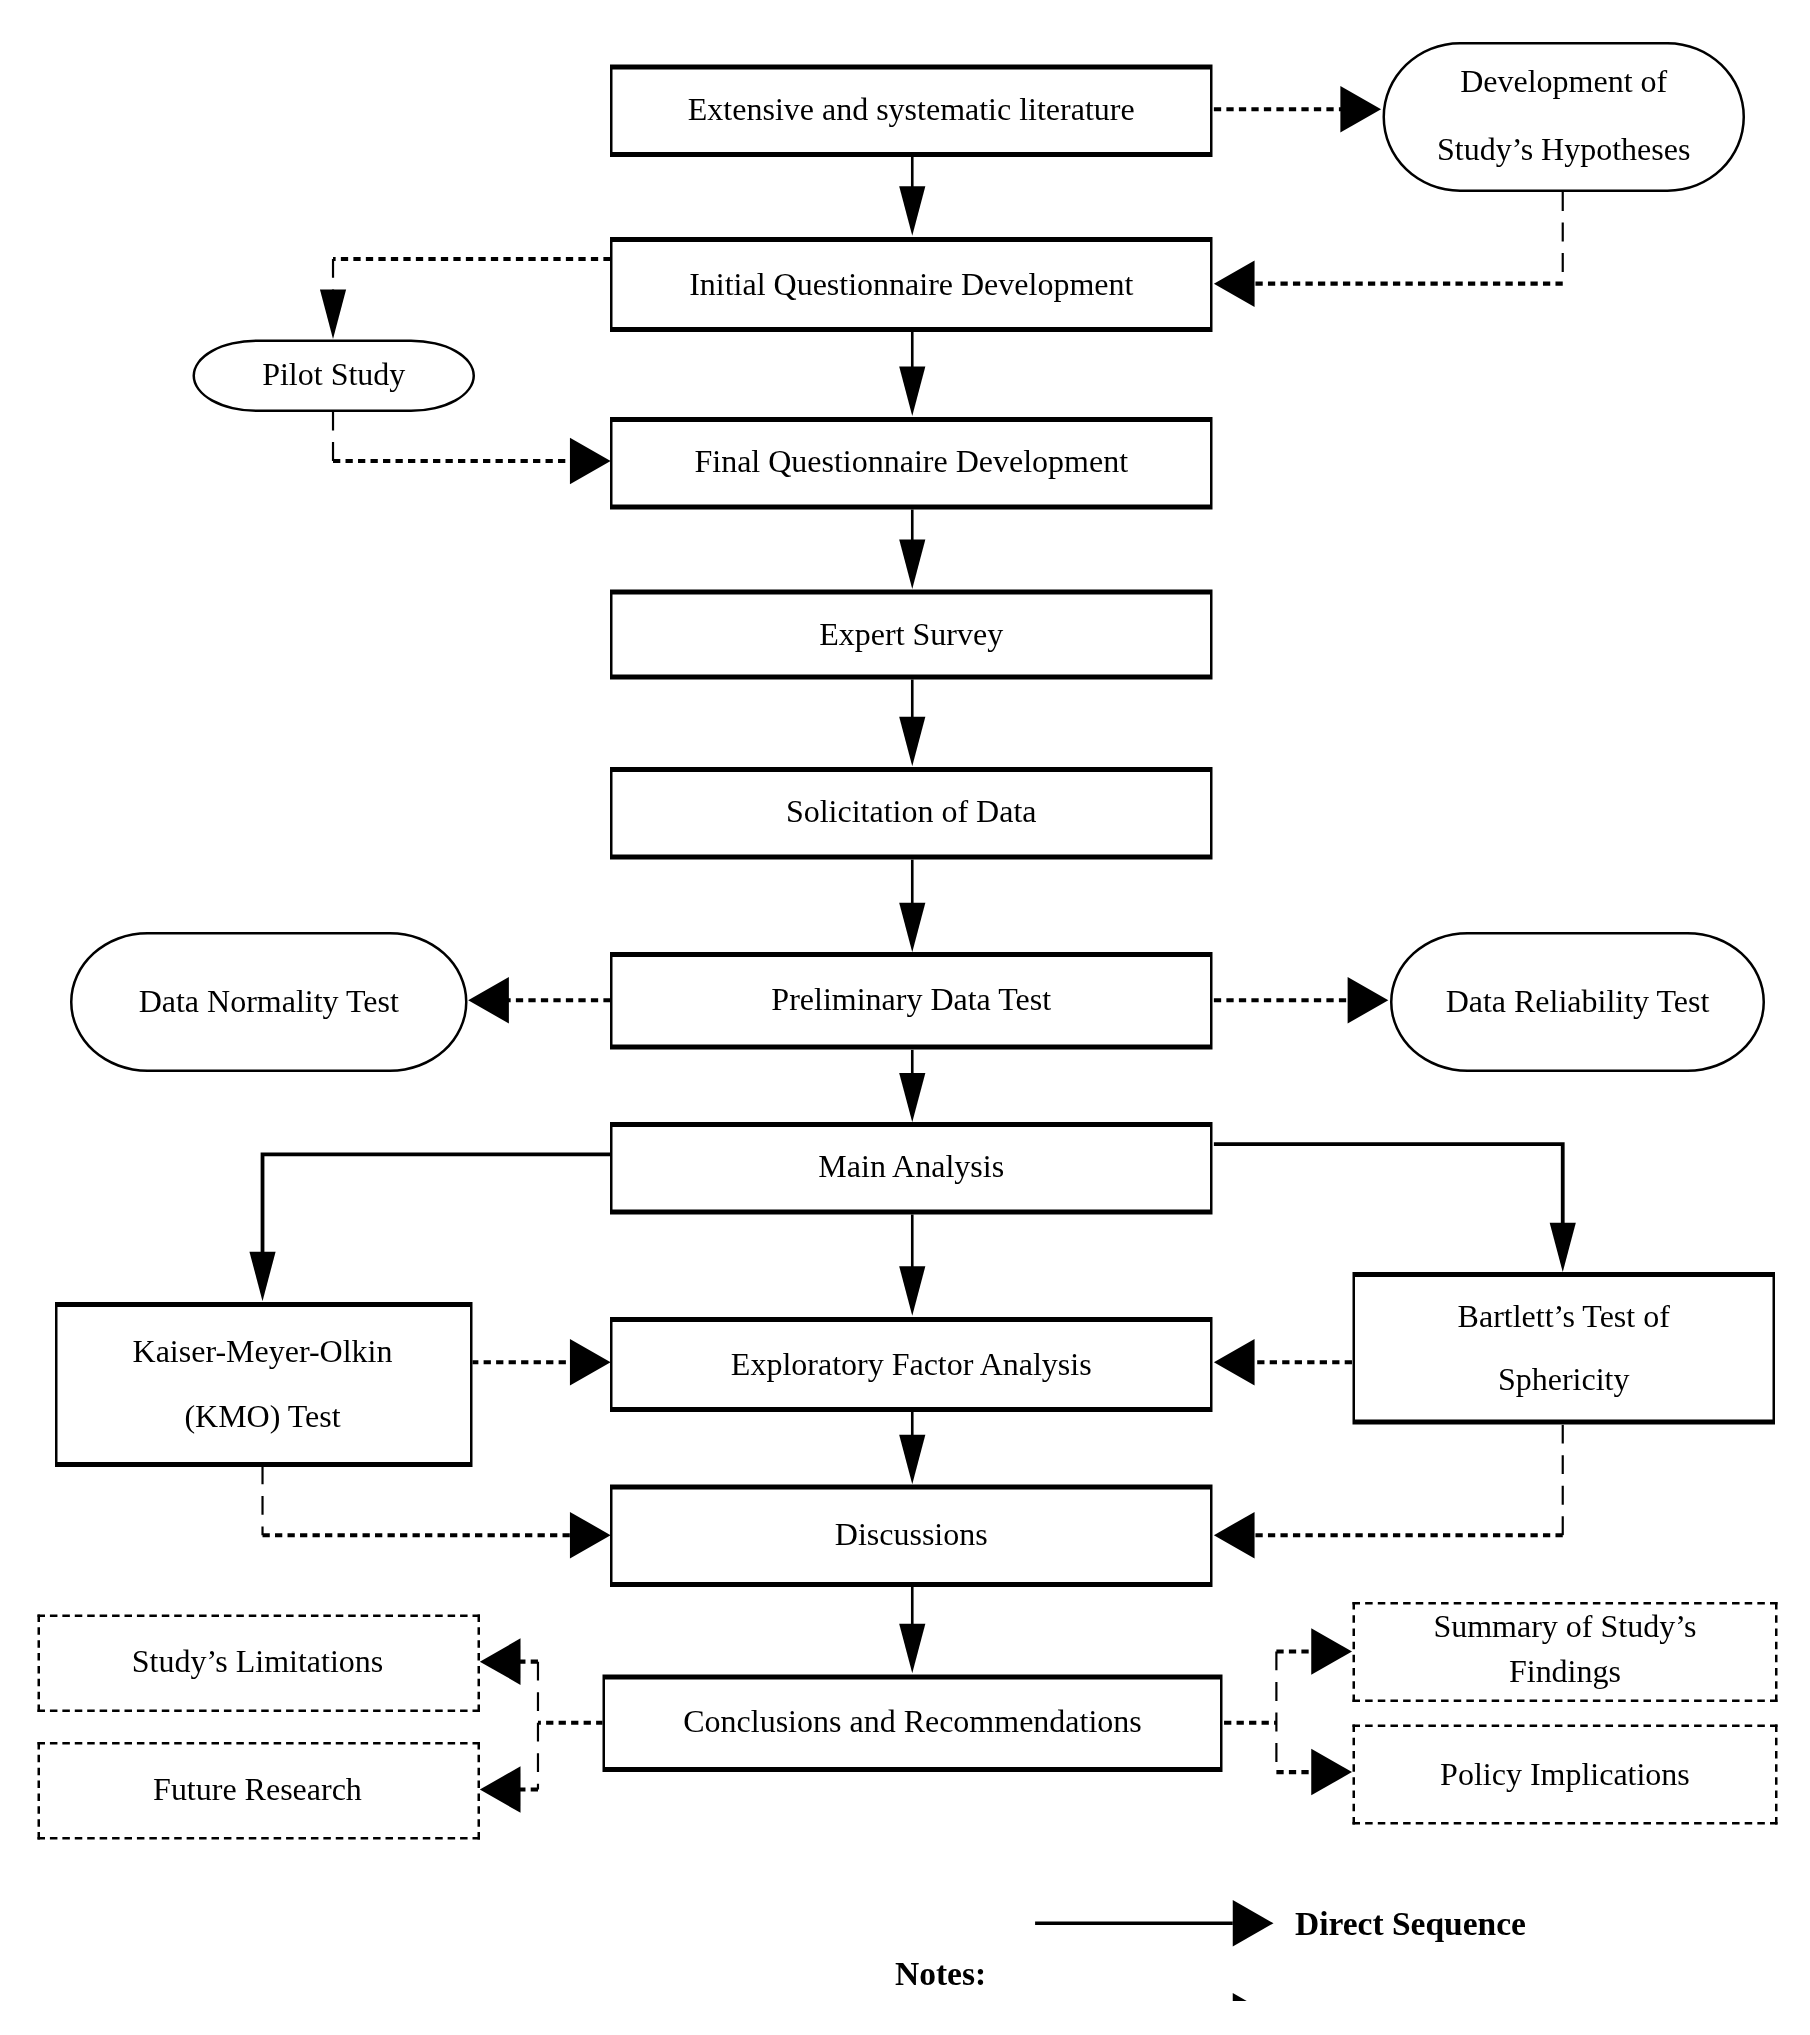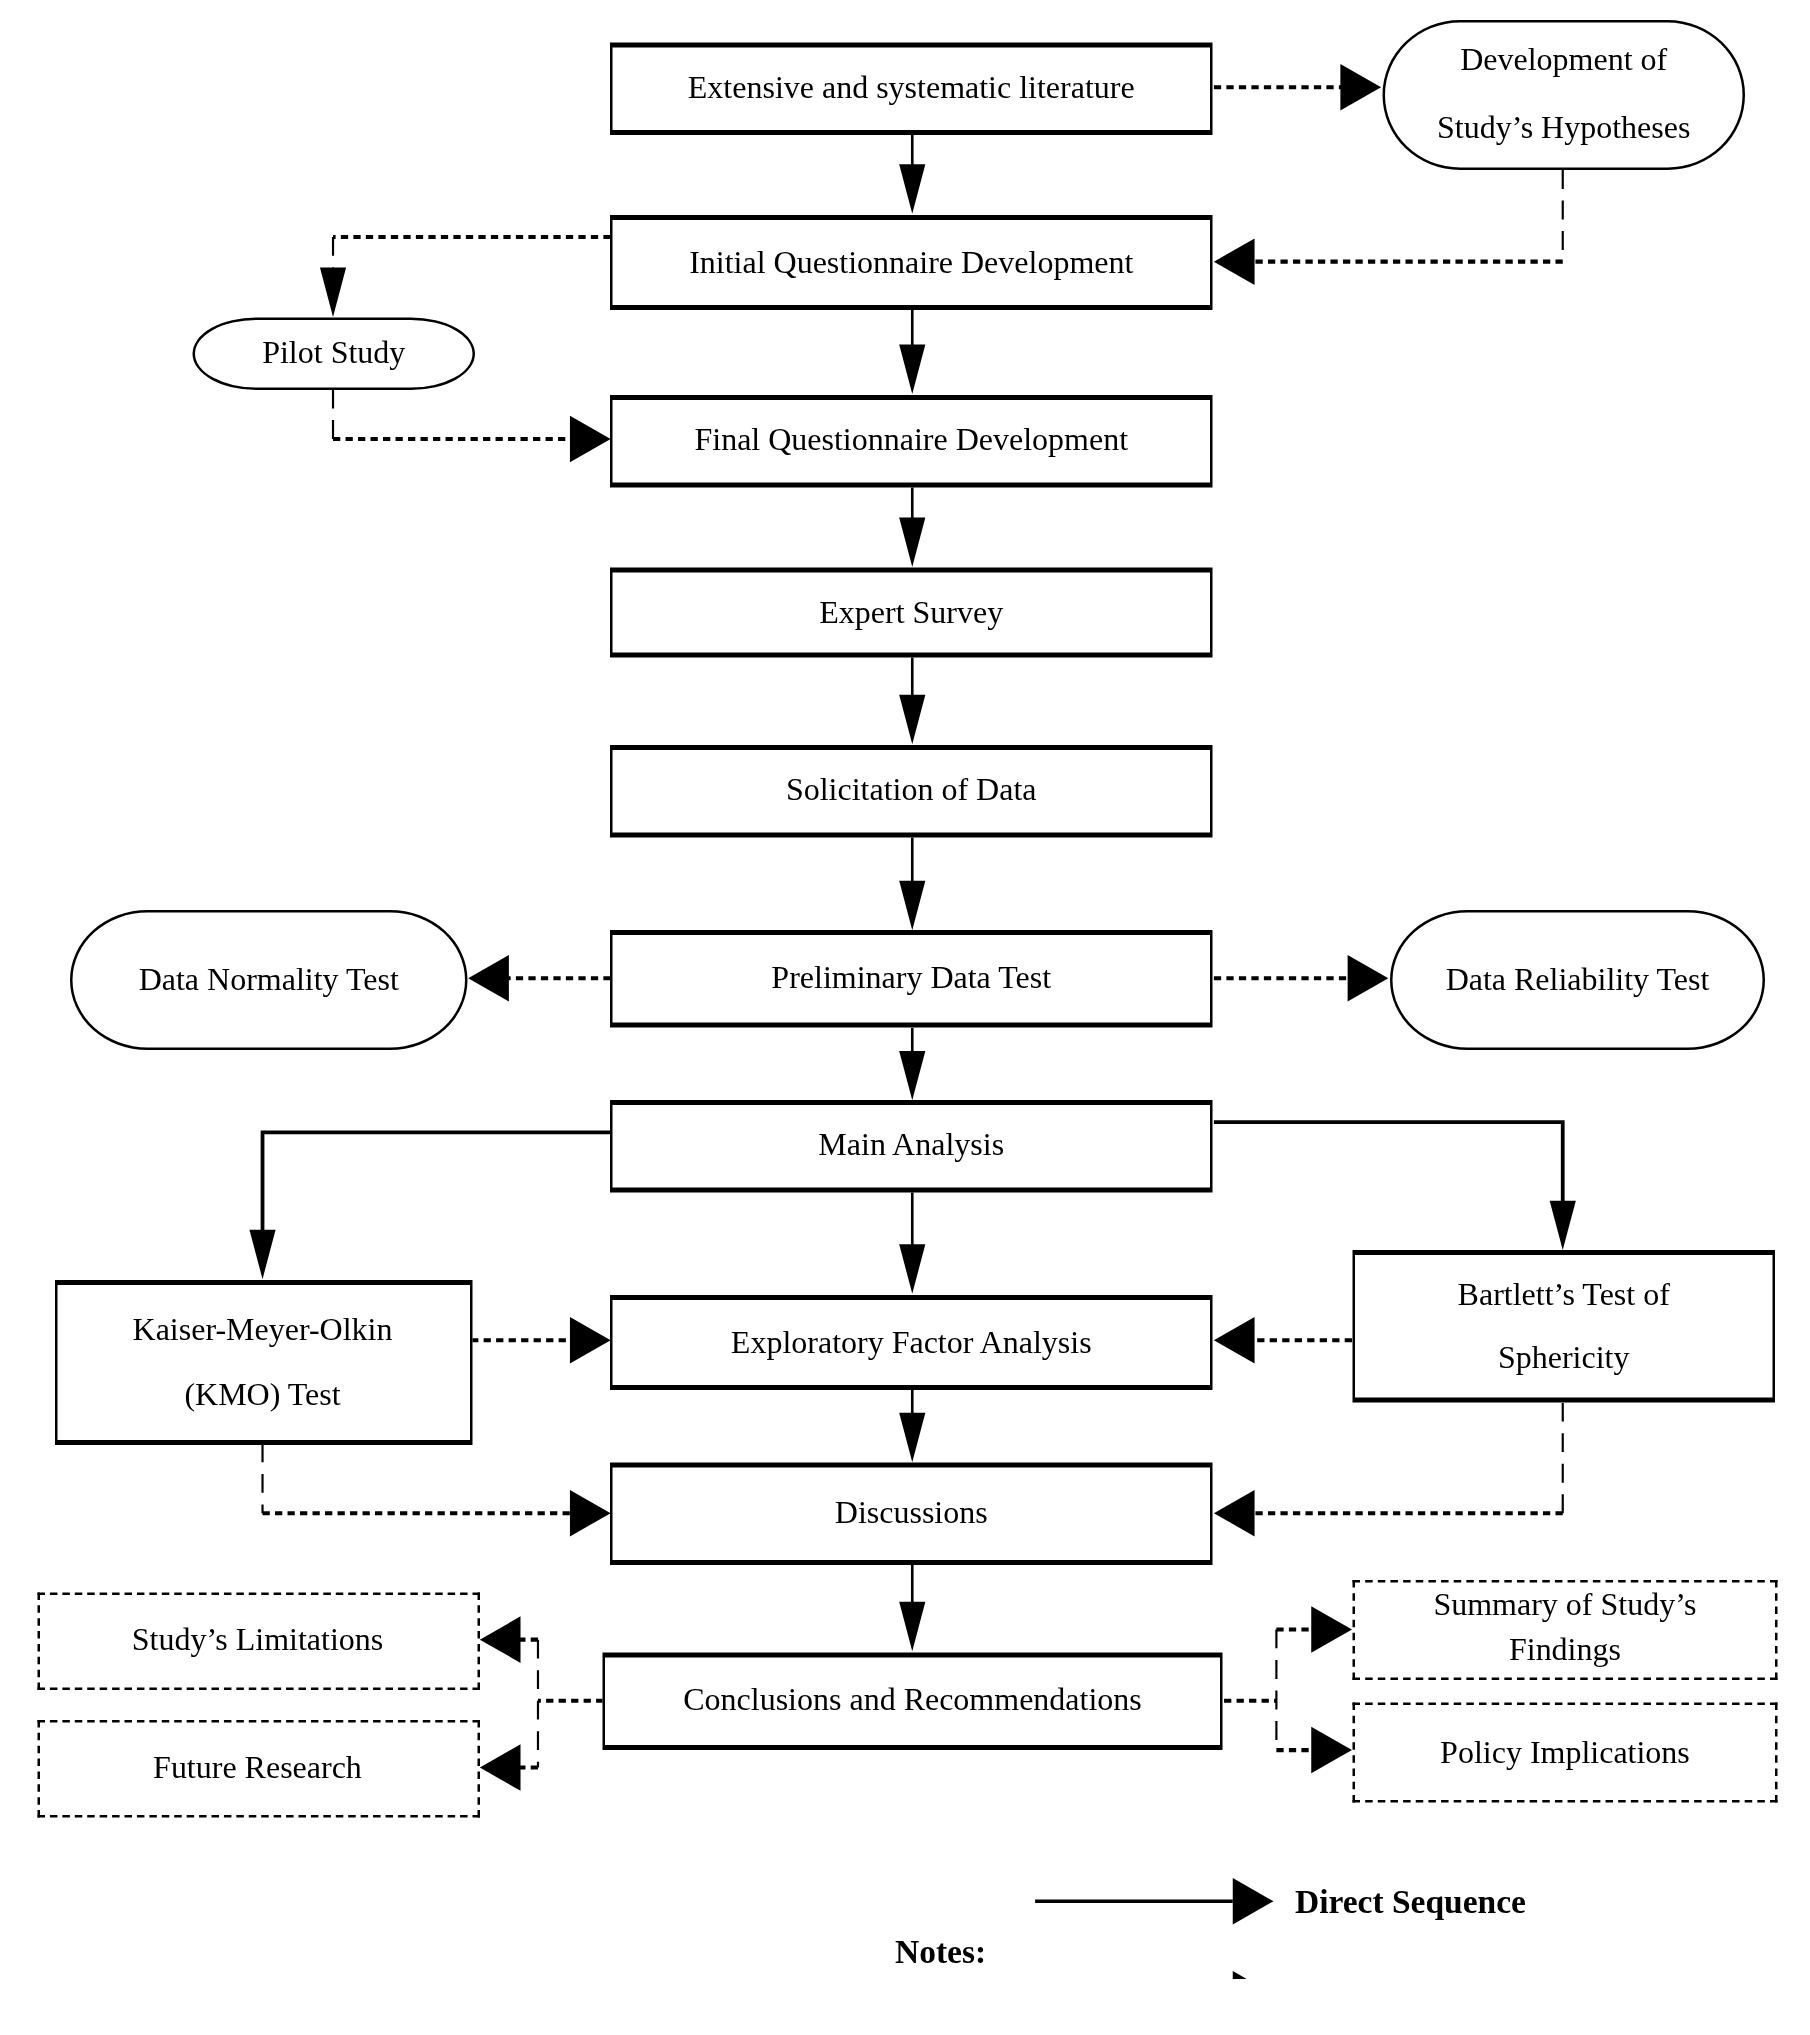--- a/index.html
+++ b/index.html
@@ -1,16 +1,16 @@
 <!DOCTYPE html>
 <html style="font-size:9.3px"><head>
 <meta charset="utf-8">
 <style>
   html,body{margin:0;padding:0;background:#ffffff;}
-  .stage{position:relative;width:1811px;height:1979px;background:#ffffff;overflow:hidden;}
+  .stage{position:relative;width:1811px;height:1979px;background:#ffffff;overflow:hidden;margin-top:22px;}
   .canvas{position:absolute;left:0;top:0;width:724px;height:814px;
           transform:scale(2.5);transform-origin:0 0;}
   .layer{position:absolute;left:0;top:0;width:724px;height:814px;}
   svg.layer{z-index:1;}
   .node{position:absolute;z-index:2;display:flex;align-items:center;justify-content:center;
         text-align:center;box-sizing:border-box;background:#ffffff;color:#000;
         font-family:"Liberation Serif","DejaVu Serif",serif;font-size:12.8px;line-height:1.45;
         white-space:pre-line;padding:1.2px 4.7px;}
   .rect{border:1.3px solid #000;border-top-width:2px;border-bottom-width:2px;}
   .round{border:1.5px solid #000;}

